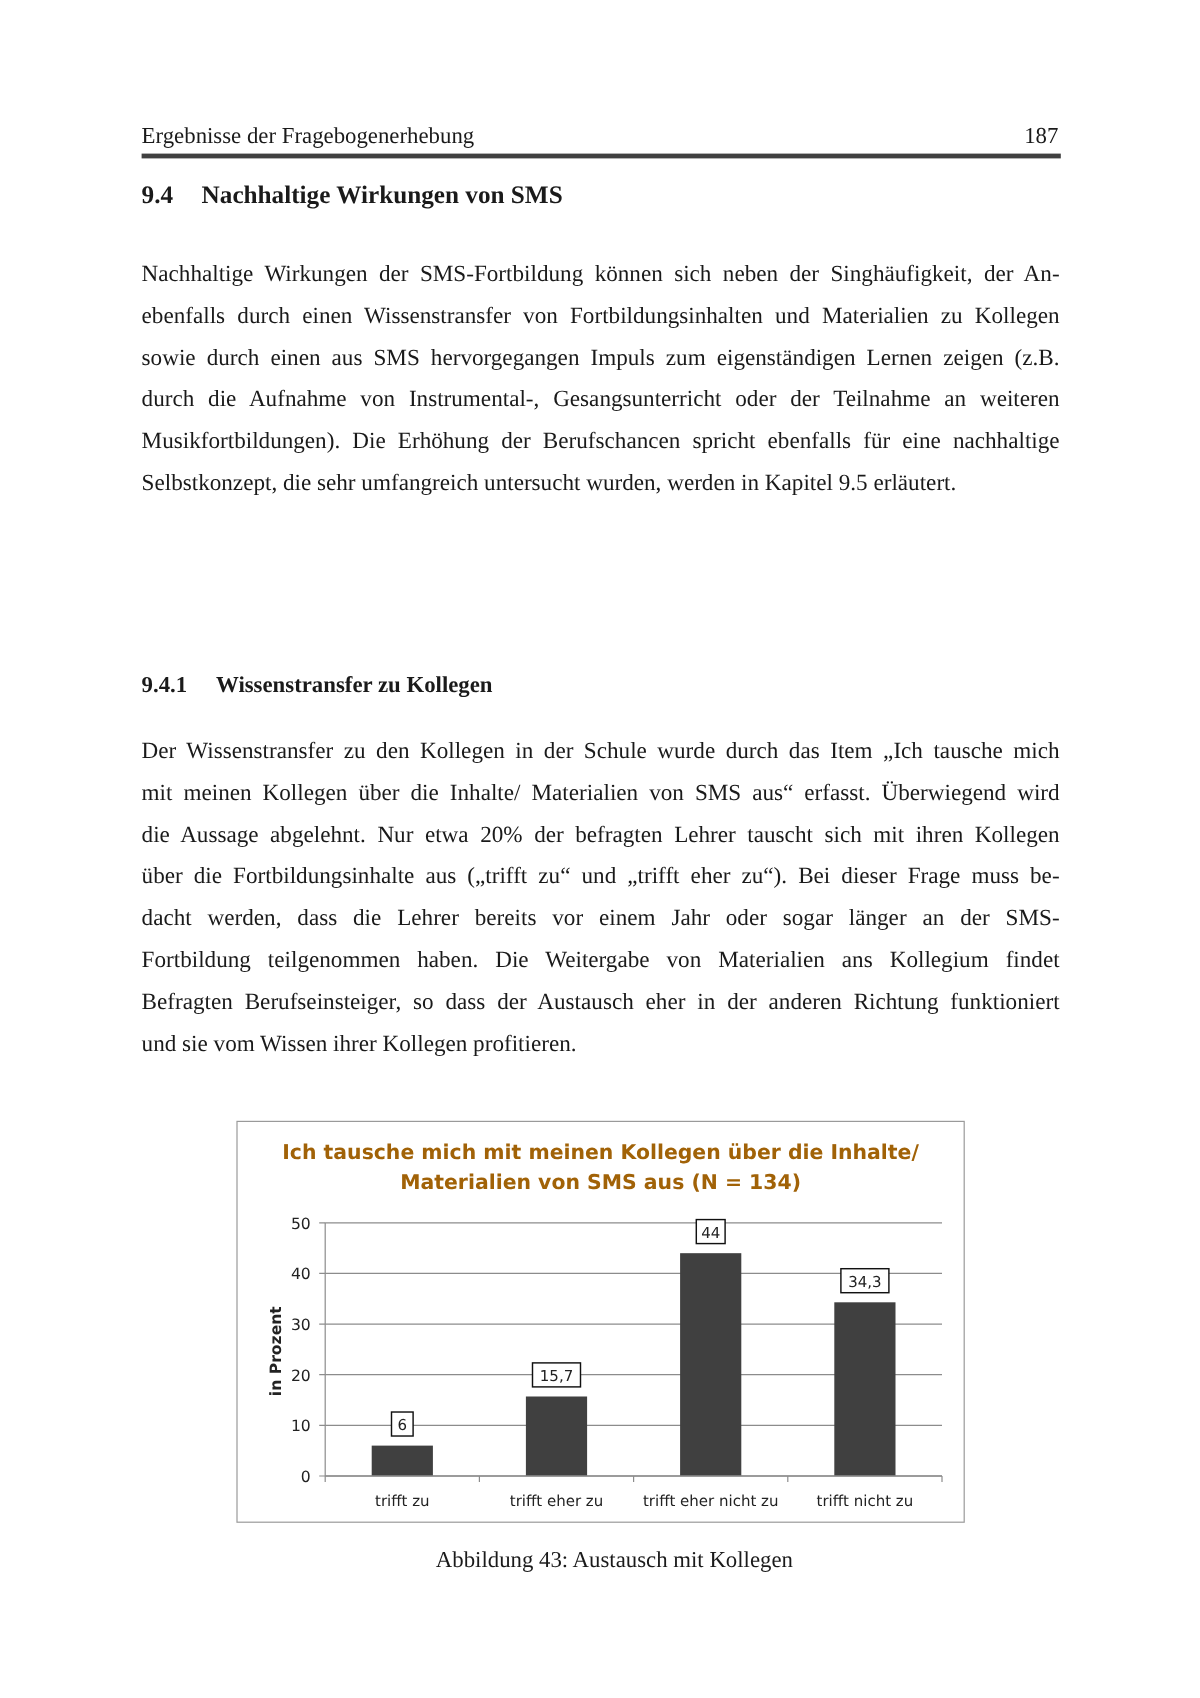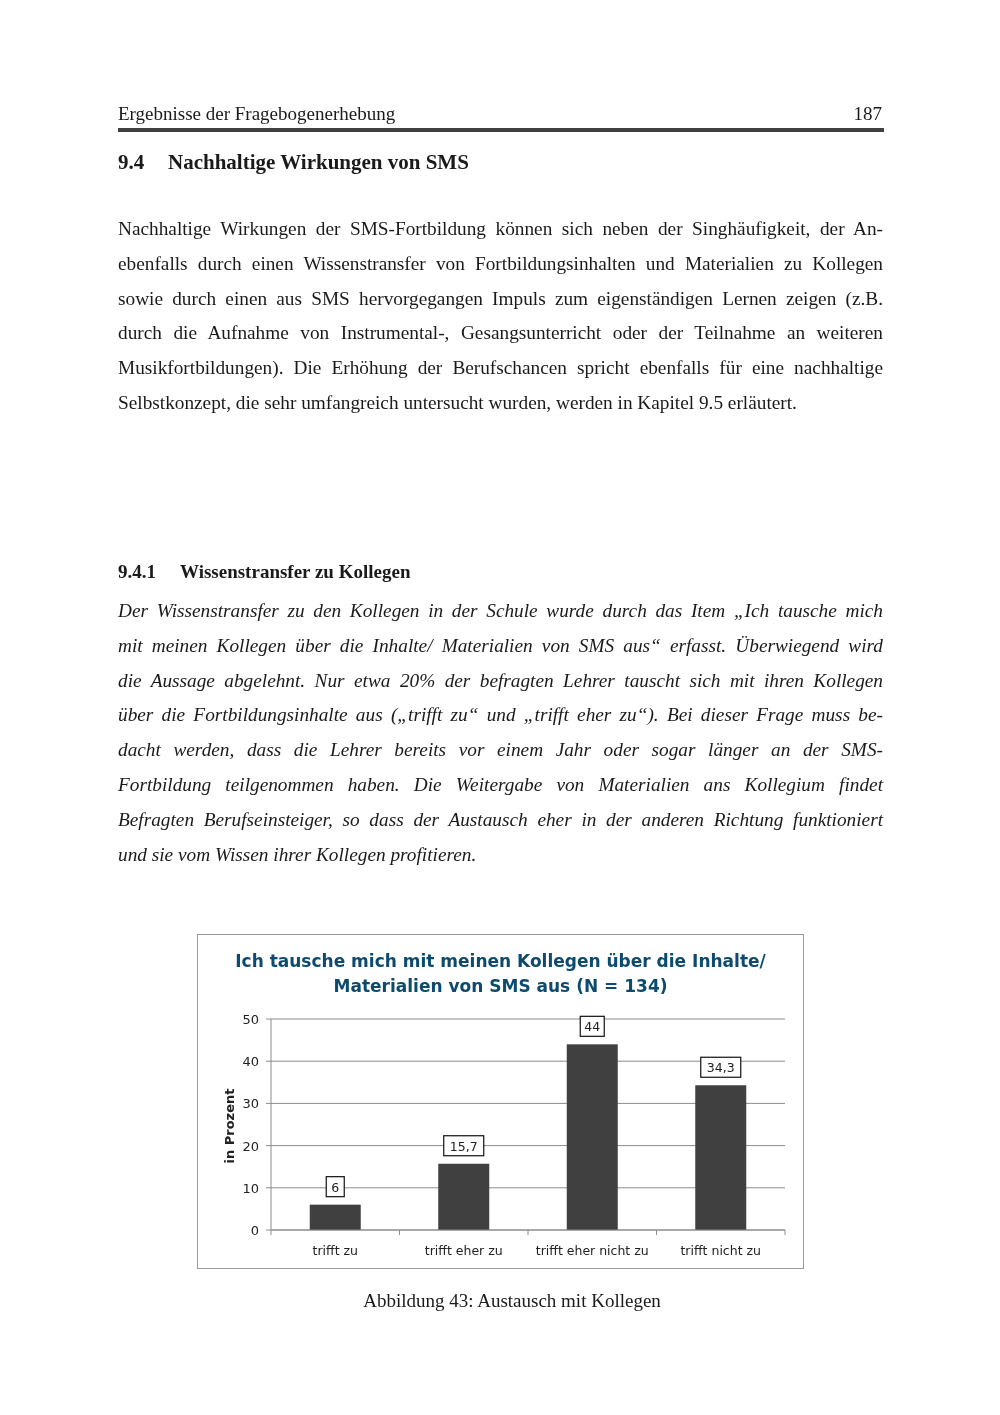--- a/index.html
+++ b/index.html
@@ -12,27 +12,27 @@
   .h2 { position:absolute; left:118px; top:150px; font-size:21px; font-weight:bold; }
   .h2 .num { display:inline-block; width:50px; }
   .h3 { position:absolute; left:118px; top:561px; font-size:19px; font-weight:bold; }
   .h3 .num { display:inline-block; width:62px; }
   .para { position:absolute; left:118px; width:765px; font-size:19.3px; line-height:34.8px;
           text-align:justify; }
   .para .line { display:block; height:34.8px; white-space:nowrap; text-align:justify;
                 text-align-last:justify; }
   .para .line.last { text-align-last:left; }
   .p1 { top:212px; }
-  .p2 { top:594px;font-style:italic; }
+  .p2 { top:610px; }
 
   .figure { position:absolute; left:197px; top:934px; width:605px; height:333px;
             border:1.5px solid #9a9a9a; background:#fff;
             font-family:"DejaVu Sans", "Liberation Sans", sans-serif; }
   .chart-title { position:absolute; left:0; top:14px; width:100%; text-align:center;
-                 font-size:17px; font-weight:bold; line-height:25px; color:#0c4a6e; }
+                 font-size:17px; font-weight:bold; line-height:25px; color:#a16207; }
   svg text { font-family:"DejaVu Sans", "Liberation Sans", sans-serif; }
   .caption { position:absolute; left:12px; width:1000px; top:1290px; text-align:center; font-size:19px; }
 </style>
 </head>
 <body>
 
 <div class="running-head">
   <span class="title">Ergebnisse der Fragebogenerhebung</span>
   <span class="page">187</span>
 </div>

